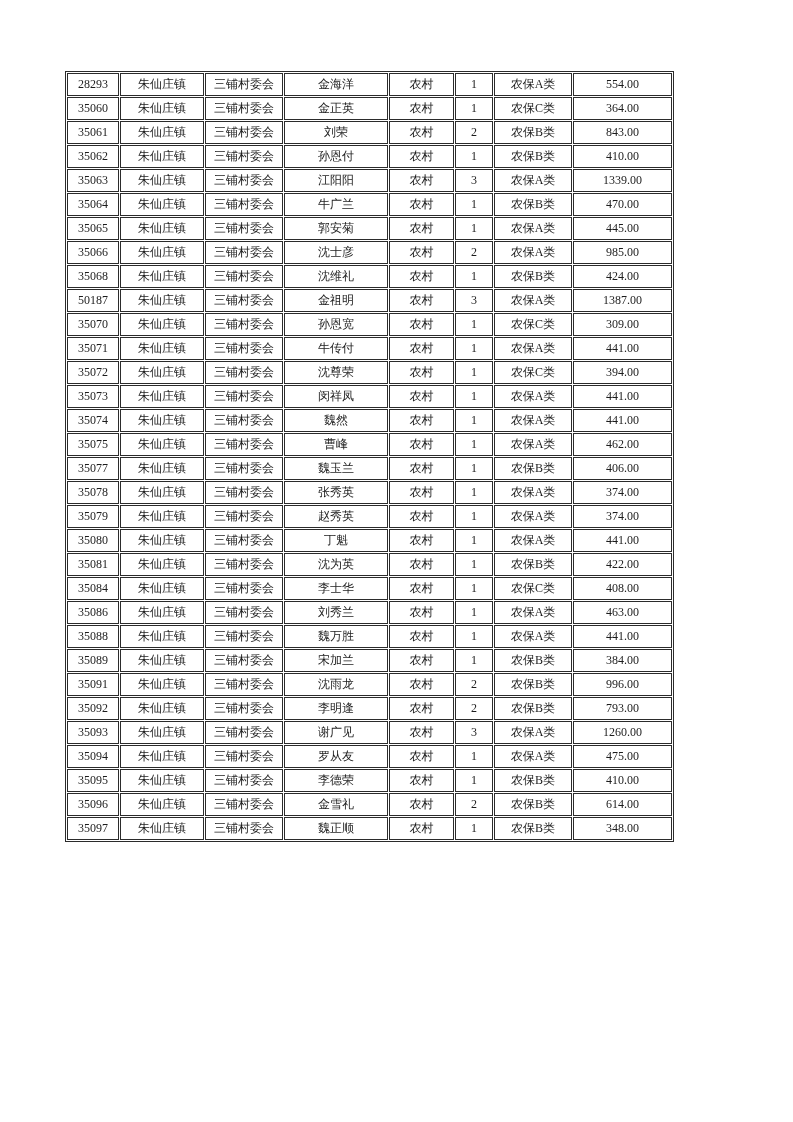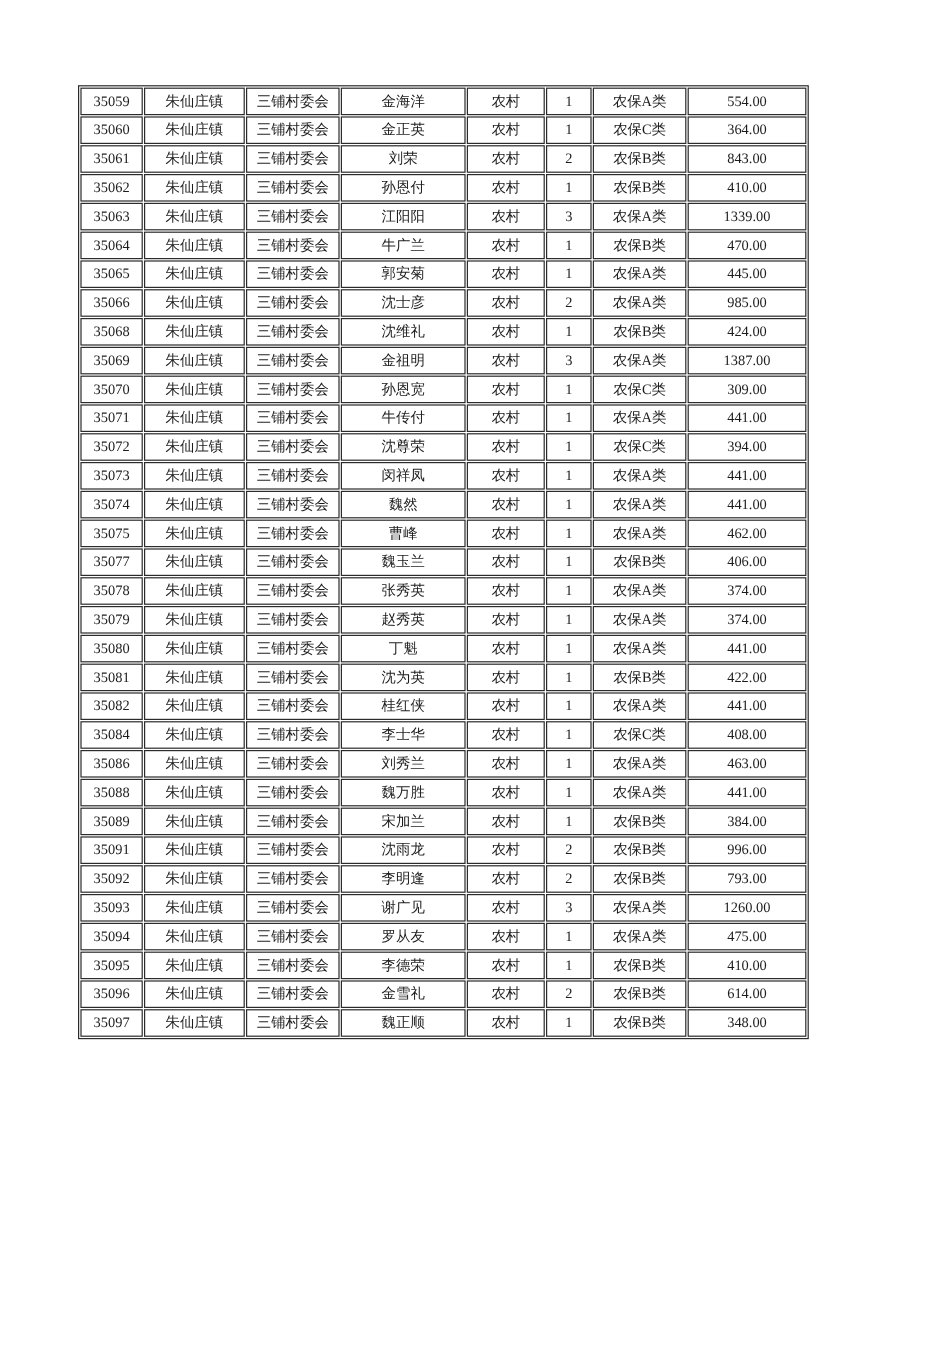--- a/index.html
+++ b/index.html
@@ -49,21 +49,21 @@
       <col style="width:84px">
       <col style="width:78px">
       <col style="width:104px">
       <col style="width:65px">
       <col style="width:38px">
       <col style="width:78px">
       <col style="width:99px">
     </colgroup>
     <tbody>
         <tr>
-          <td>35059</td>
+          <td>28293</td>
           <td>朱仙庄镇</td>
           <td>三铺村委会</td>
           <td>金海洋</td>
           <td>农村</td>
           <td>1</td>
           <td>农保A类</td>
           <td>554.00</td>
         </tr>
         <tr>
           <td>35060</td>
@@ -139,21 +139,21 @@
           <td>35068</td>
           <td>朱仙庄镇</td>
           <td>三铺村委会</td>
           <td>沈维礼</td>
           <td>农村</td>
           <td>1</td>
           <td>农保B类</td>
           <td>424.00</td>
         </tr>
         <tr>
-          <td>35069</td>
+          <td>50187</td>
           <td>朱仙庄镇</td>
           <td>三铺村委会</td>
           <td>金祖明</td>
           <td>农村</td>
           <td>3</td>
           <td>农保A类</td>
           <td>1387.00</td>
         </tr>
         <tr>
           <td>35070</td>
@@ -257,30 +257,20 @@
         </tr>
         <tr>
           <td>35081</td>
           <td>朱仙庄镇</td>
           <td>三铺村委会</td>
           <td>沈为英</td>
           <td>农村</td>
           <td>1</td>
           <td>农保B类</td>
           <td>422.00</td>
-        </tr>
-        <tr>
-          <td>35082</td>
-          <td>朱仙庄镇</td>
-          <td>三铺村委会</td>
-          <td>桂红侠</td>
-          <td>农村</td>
-          <td>1</td>
-          <td>农保A类</td>
-          <td>441.00</td>
         </tr>
         <tr>
           <td>35084</td>
           <td>朱仙庄镇</td>
           <td>三铺村委会</td>
           <td>李士华</td>
           <td>农村</td>
           <td>1</td>
           <td>农保C类</td>
           <td>408.00</td>

